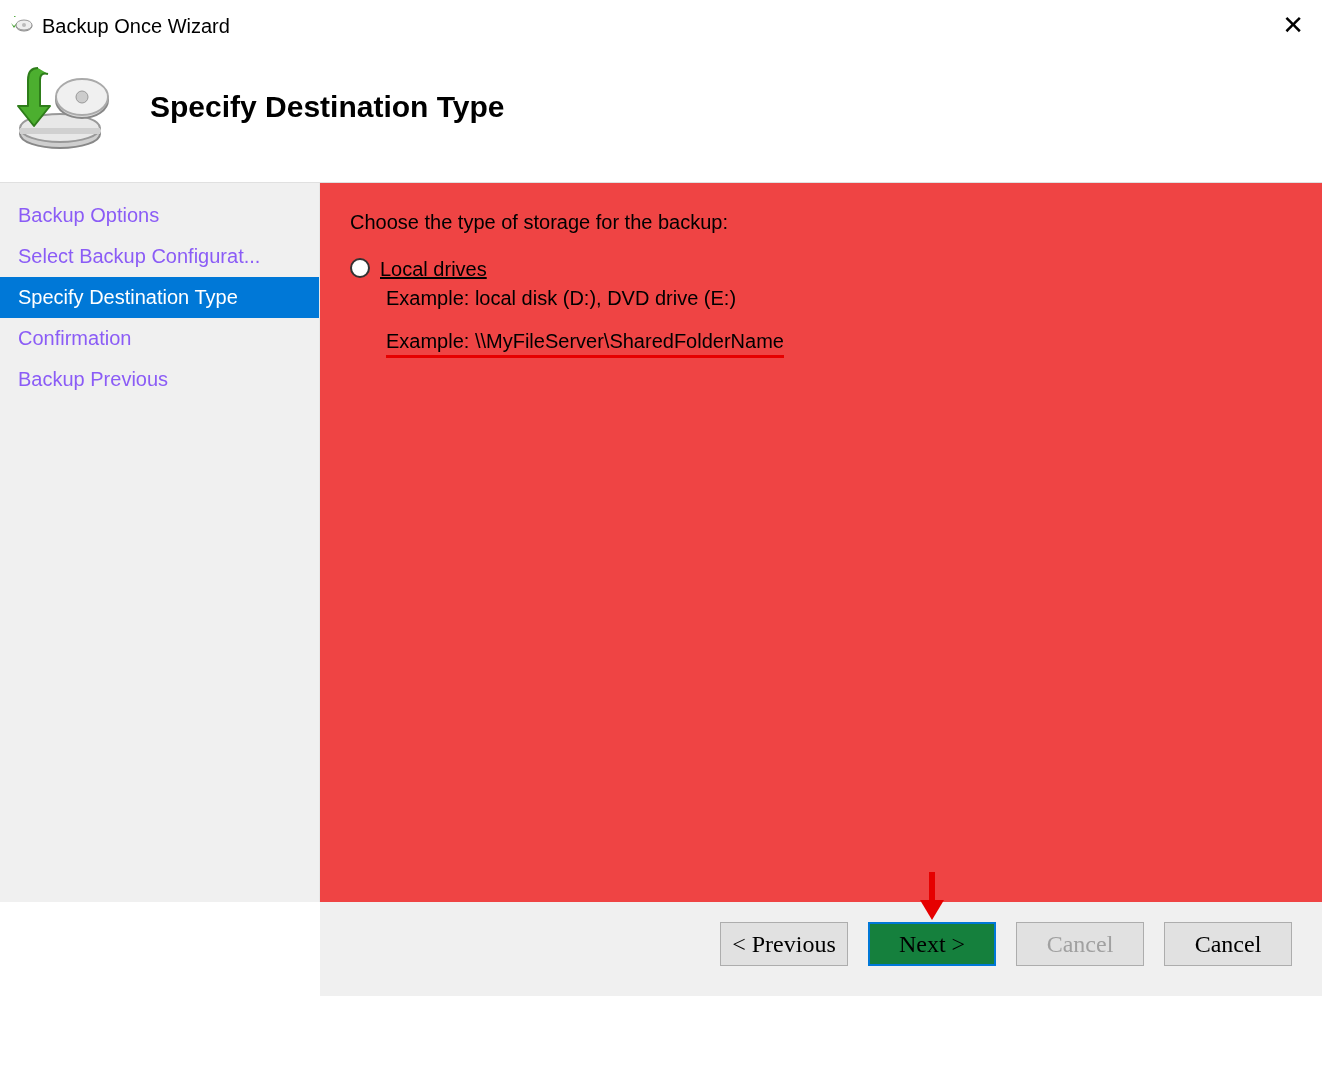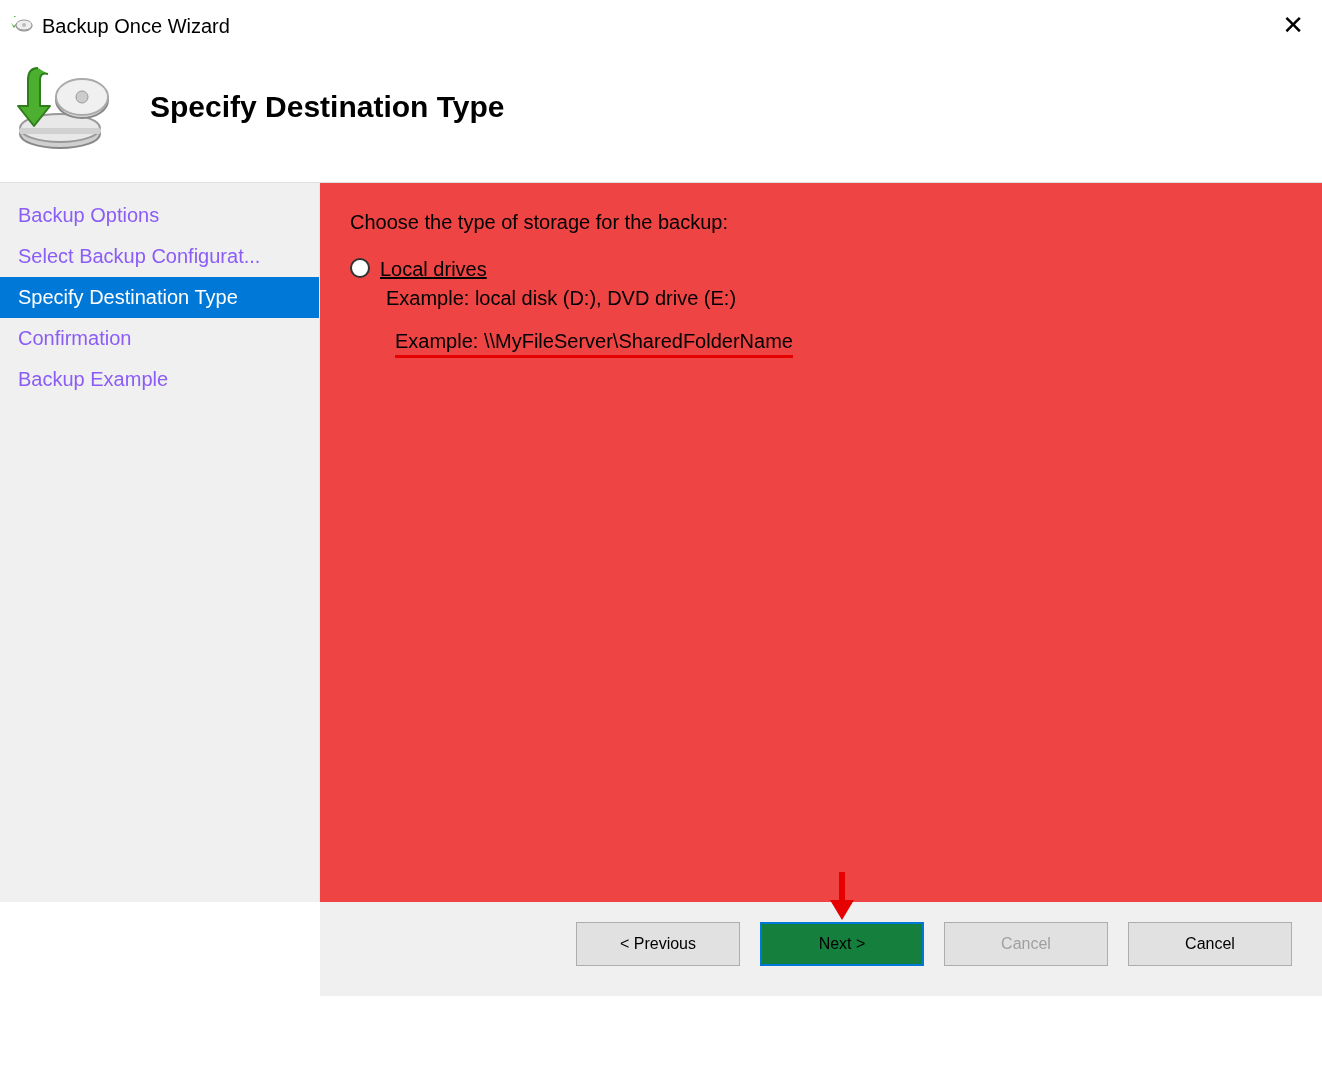--- a/index.html
+++ b/index.html
@@ -110,37 +110,36 @@
     }
     .example {
       margin-left: 36px;
       margin-bottom: 20px;
       color: #000;
     }
     .underline-red {
       border-bottom: 3px solid #e60000;
       display: inline-block;
       padding-bottom: 2px;
-      margin-left: 9px;
     }
     .footer {
       background: #f0f0f0;
       padding: 20px 30px 30px 0;
       display: flex;
       justify-content: flex-end;
       gap: 20px;
       position: relative;
       border-top: 0;
       margin-left: 320px;
     }
     .footer button {
-      width: 164px;
+      width: 128px;
       height: 44px;
-      font-size: 16px;
-      font-family: Liberation Sans, sans-serif;
+      font-size: 24px;
+      font-family: Liberation Serif, serif;
       background: #e1e1e1;
       border: 1px solid #adadad;
       cursor: pointer;
       color: #000;
     }
     .footer button.primary {
       border: 2px solid #0078d7;
       background: #15803d;
     }
     .footer button:disabled {
@@ -186,21 +185,21 @@
   </span>
   <h1>Specify Destination Type</h1>
 </div>
 
 <div class="body">
   <div class="sidebar">
     <div class="step">Backup Options</div>
     <div class="step">Select Backup Configurat...</div>
     <div class="step active">Specify Destination Type</div>
     <div class="step">Confirmation</div>
-    <div class="step">Backup Example</div>
+    <div class="step">Backup Previous</div>
   </div>
 
   <div class="content">
     <div class="instruction">Choose the type of storage for the backup:</div>
 
     <div class="radio-row">
       <span class="radio"></span>
       <span>Local drives</span>
     </div>
     <div class="example">Example: local disk (D:), DVD drive (E:)</div>

